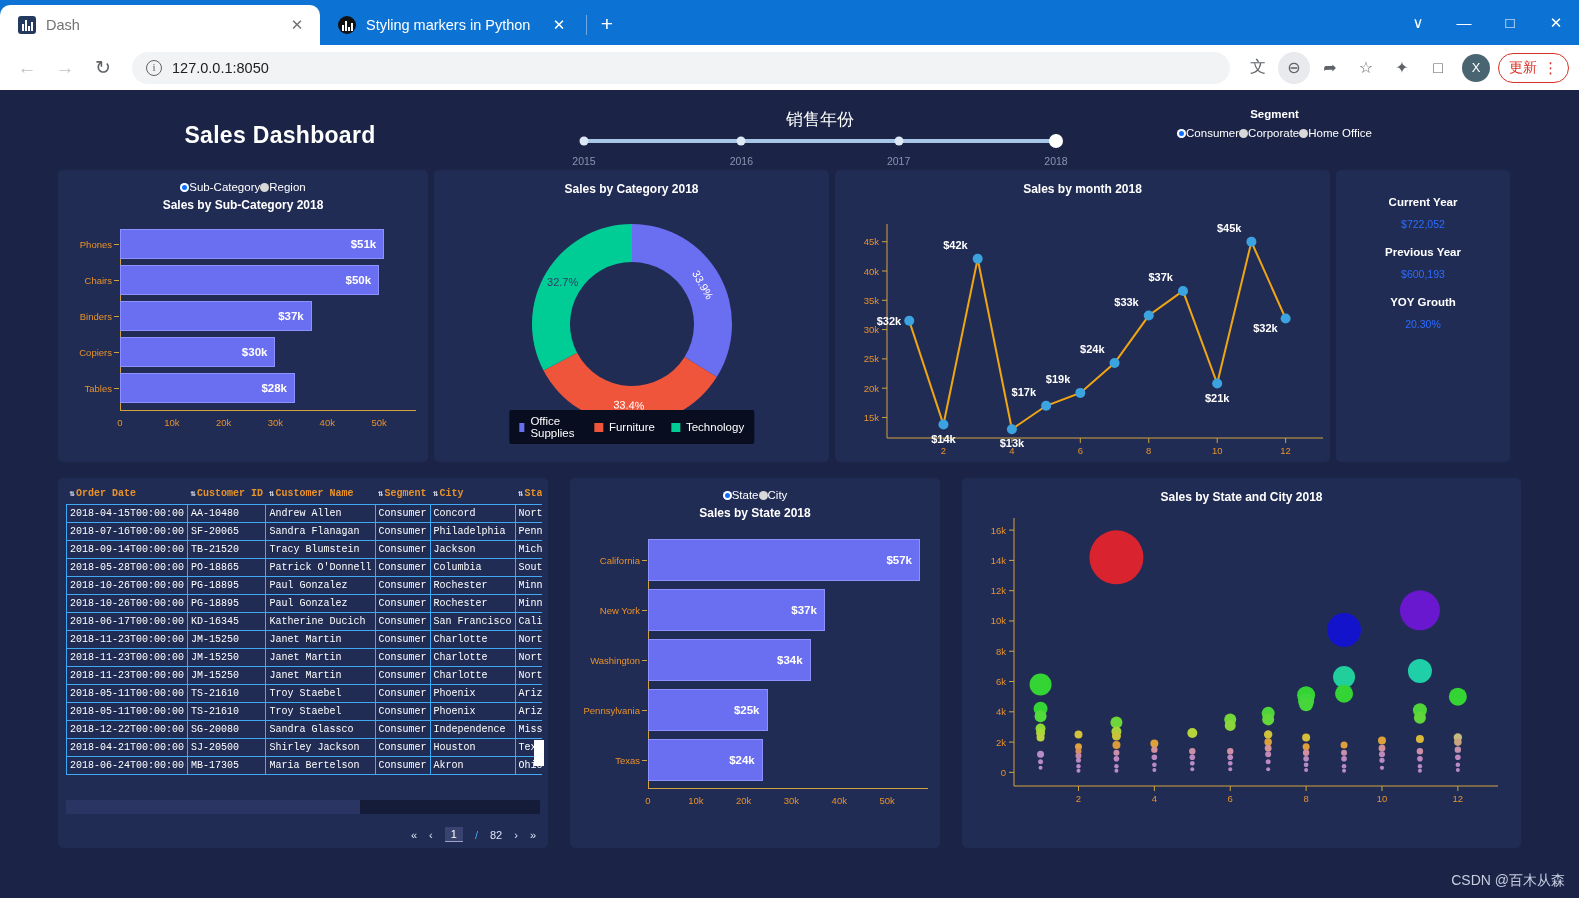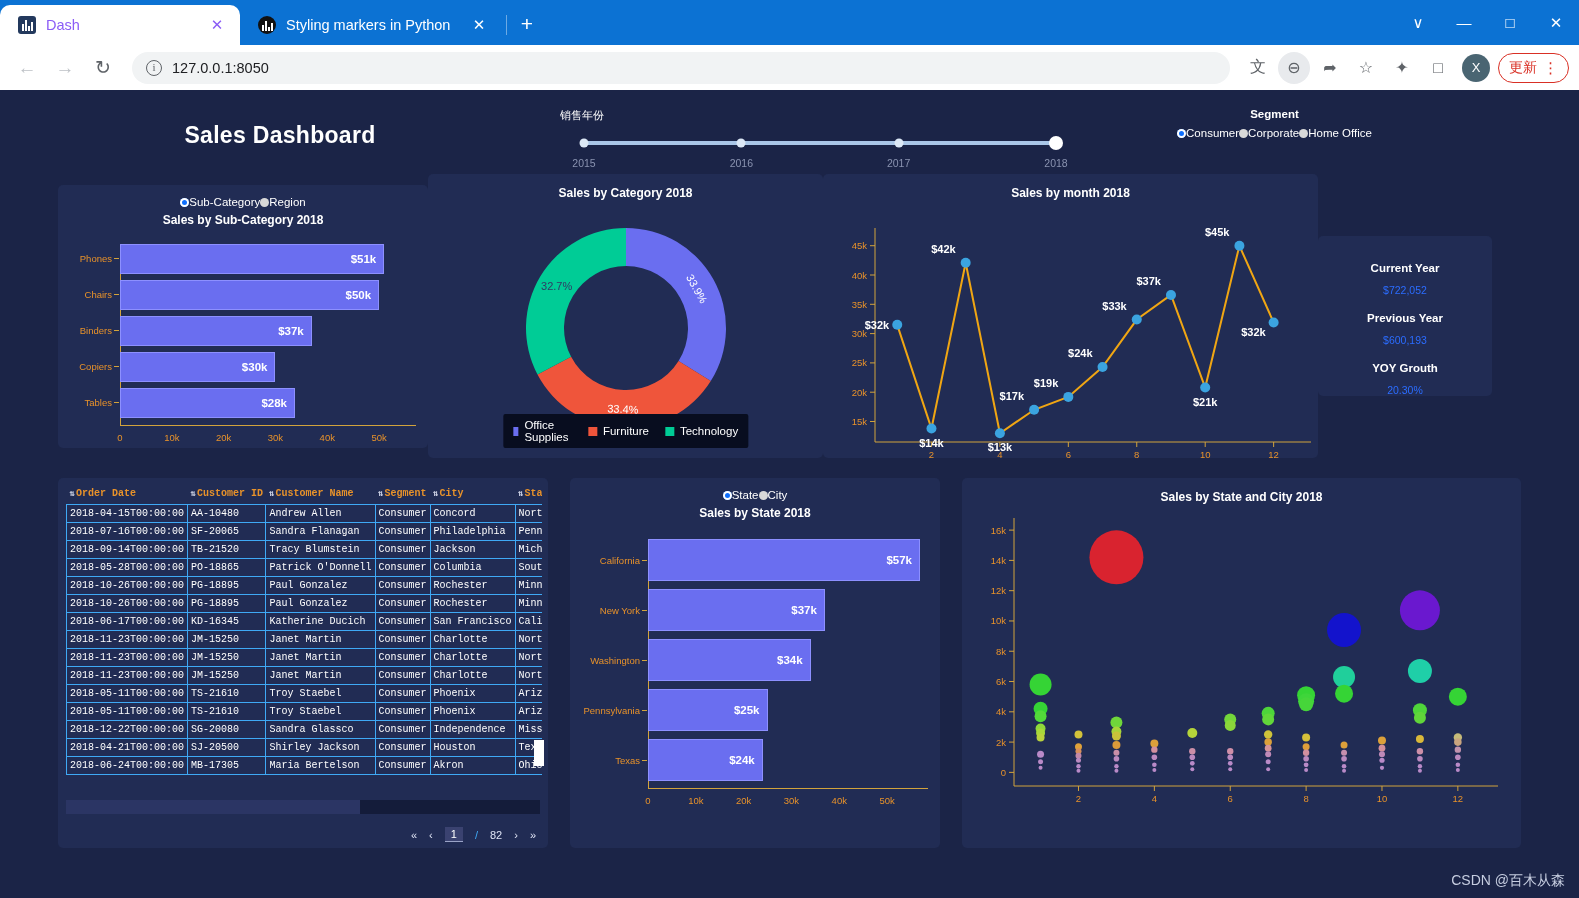--- a/index.html
+++ b/index.html
@@ -13,21 +13,21 @@
   
   .browser-titlebar {
     height: 45px; background: #0c72d3; display: flex; align-items: flex-end;
     position: relative;
   }
   .tab {
     height: 40px; display: flex; align-items: center; gap: 10px;
     padding: 0 12px 0 18px; position: relative;
   }
   .tab-active {
-    width: 240px; background: #ffffff; color: #8b5cf6;
+    width: 320px; background: #ffffff; color: #737373;
     border-radius: 10px 10px 0 0;
     margin-top: 24px;
   }
   .tab-inactive { width: 262px; color: #ffffff; }
   .tab-favicon {
     width: 18px; height: 18px; border-radius: 3px; flex: 0 0 18px;
     display: flex; align-items: flex-end; justify-content: center; gap: 1px;
     padding-bottom: 3px; background: #23395d;
   }
   .tab-inactive .tab-favicon { background: #111111; border-radius: 9px; }
@@ -91,21 +91,21 @@
 
   
   .page { width: 1579px; height: 808px; background: #1b2447; position: relative; }
 
   .topbar { display: flex; align-items: flex-start; height: 80px; padding-top: 18px; }
   .dash-title {
     width: 560px; text-align: center; font-size: 23px; font-weight: bold;
     padding-top: 14px; letter-spacing: .3px;
   }
   .slider-wrap { width: 520px; }
-  .slider-label { font-size: 11px; margin-bottom: 18px; }
+  .slider-label { text-align: center; font-size: 17px; margin-bottom: 8px; }
   .slider-track {
     position: relative; height: 4px; background: #a9c6e8; border-radius: 2px;
     margin: 0 24px;
   }
   .slider-dot {
     position: absolute; top: 50%; width: 9px; height: 9px; background: #dce8f6;
     border-radius: 50%; transform: translate(-50%, -50%);
   }
   .slider-dot.sel { width: 14px; height: 14px; background: #ffffff; }
   .slider-ticks { position: relative; margin: 12px 24px 0; height: 14px; }
@@ -115,21 +115,21 @@
   .segment-wrap { flex: 1 1 auto; text-align: center; padding-right: 110px; }
   .segment-title { font-size: 11.5px; font-weight: bold; margin-bottom: 7px; }
   .radio-row { font-size: 11.5px; white-space: nowrap; }
   .rdot {
     display: inline-block; width: 9px; height: 9px; border-radius: 50%;
     background: #d8d8d8; vertical-align: -1px; margin-right: 0;
   }
   .rdot.on { background: #0d6efd; box-shadow: inset 0 0 0 2px #ffffff; }
 
   .grid { padding: 0 58px; }
-  .row1 { display: flex; height: 292px; align-items: center; }
+  .row1 { display: flex; gap: 6px; height: 292px; }
   .row2 { display: flex; gap: 22px; height: 370px; margin-top: 16px; }
   .card { background: #212c54; border-radius: 5px; position: relative; }
 
   .card-title { text-align: center; font-size: 12px; font-weight: bold; padding-top: 12px; }
   .card-radio { text-align: center; font-size: 11.5px; padding-top: 11px; }
 
   
   .hbar-plot { position: relative; margin: 14px 20px 0 62px; }
   .hbar-axis-y { position: absolute; left: 0; top: 0; bottom: 0; width: 1px; background: #d2a33c; }
   .hbar-axis-x { position: absolute; left: 0; right: -8px; height: 1px; background: #d2a33c; }

